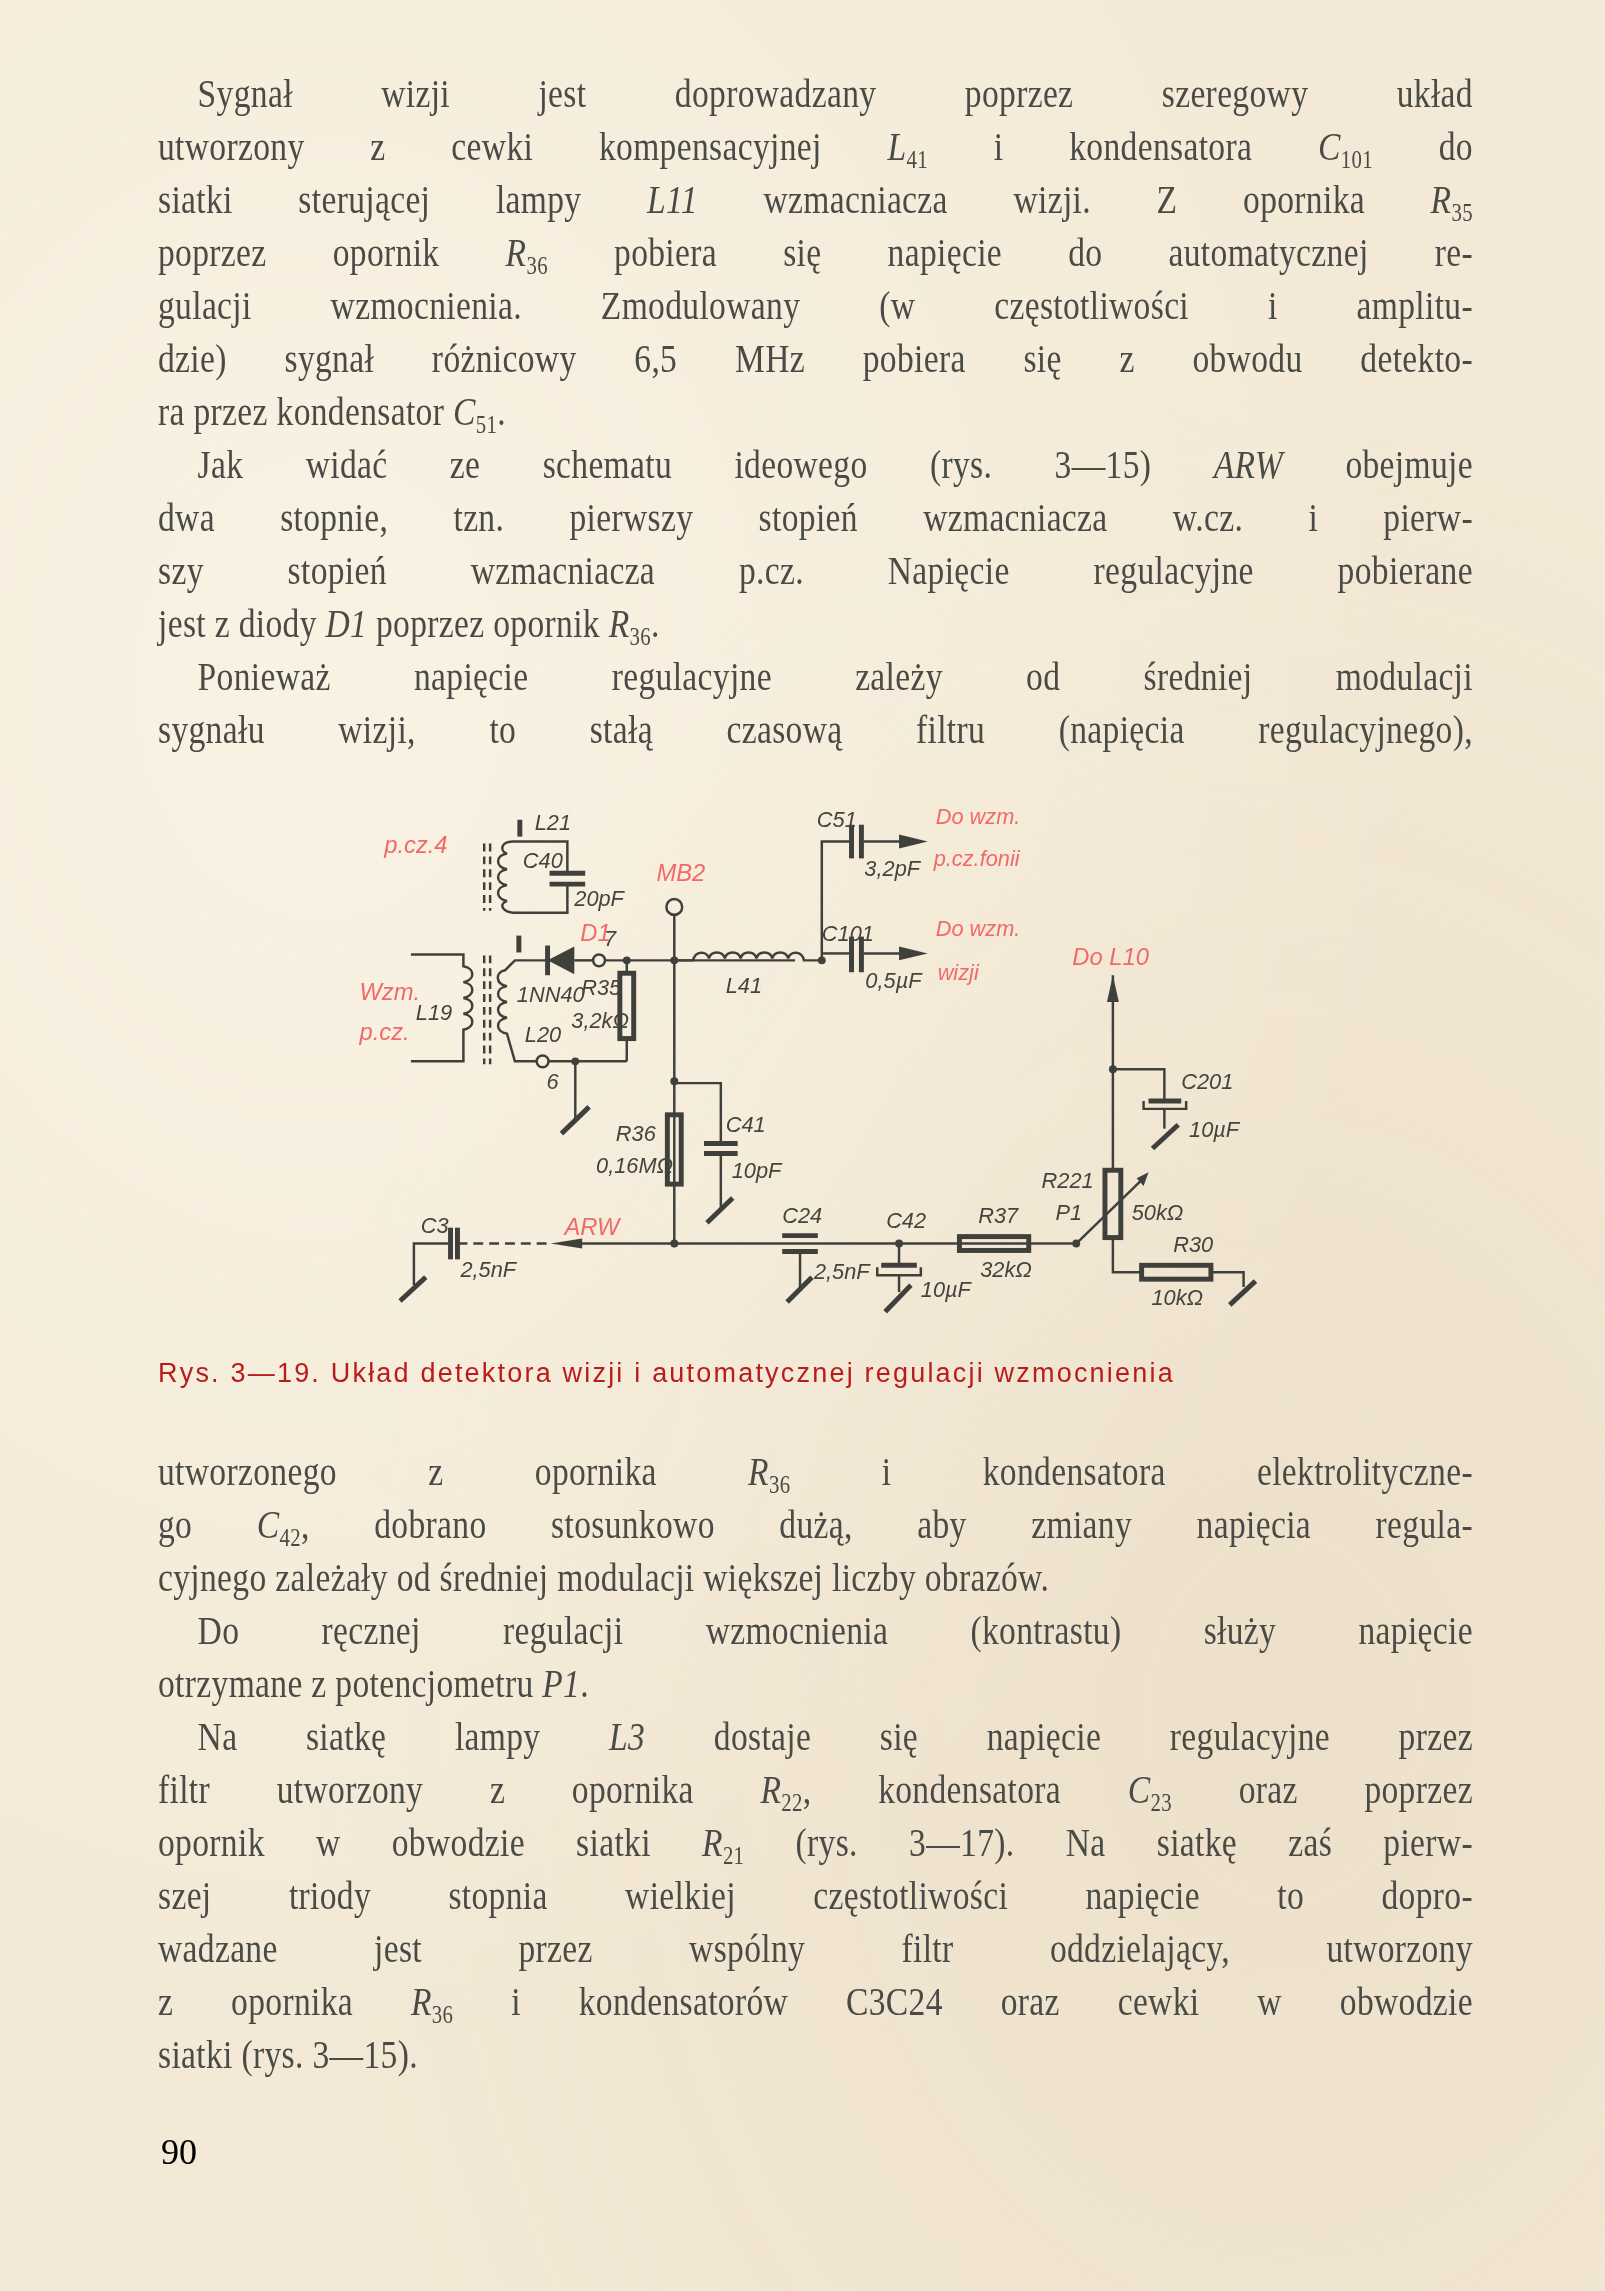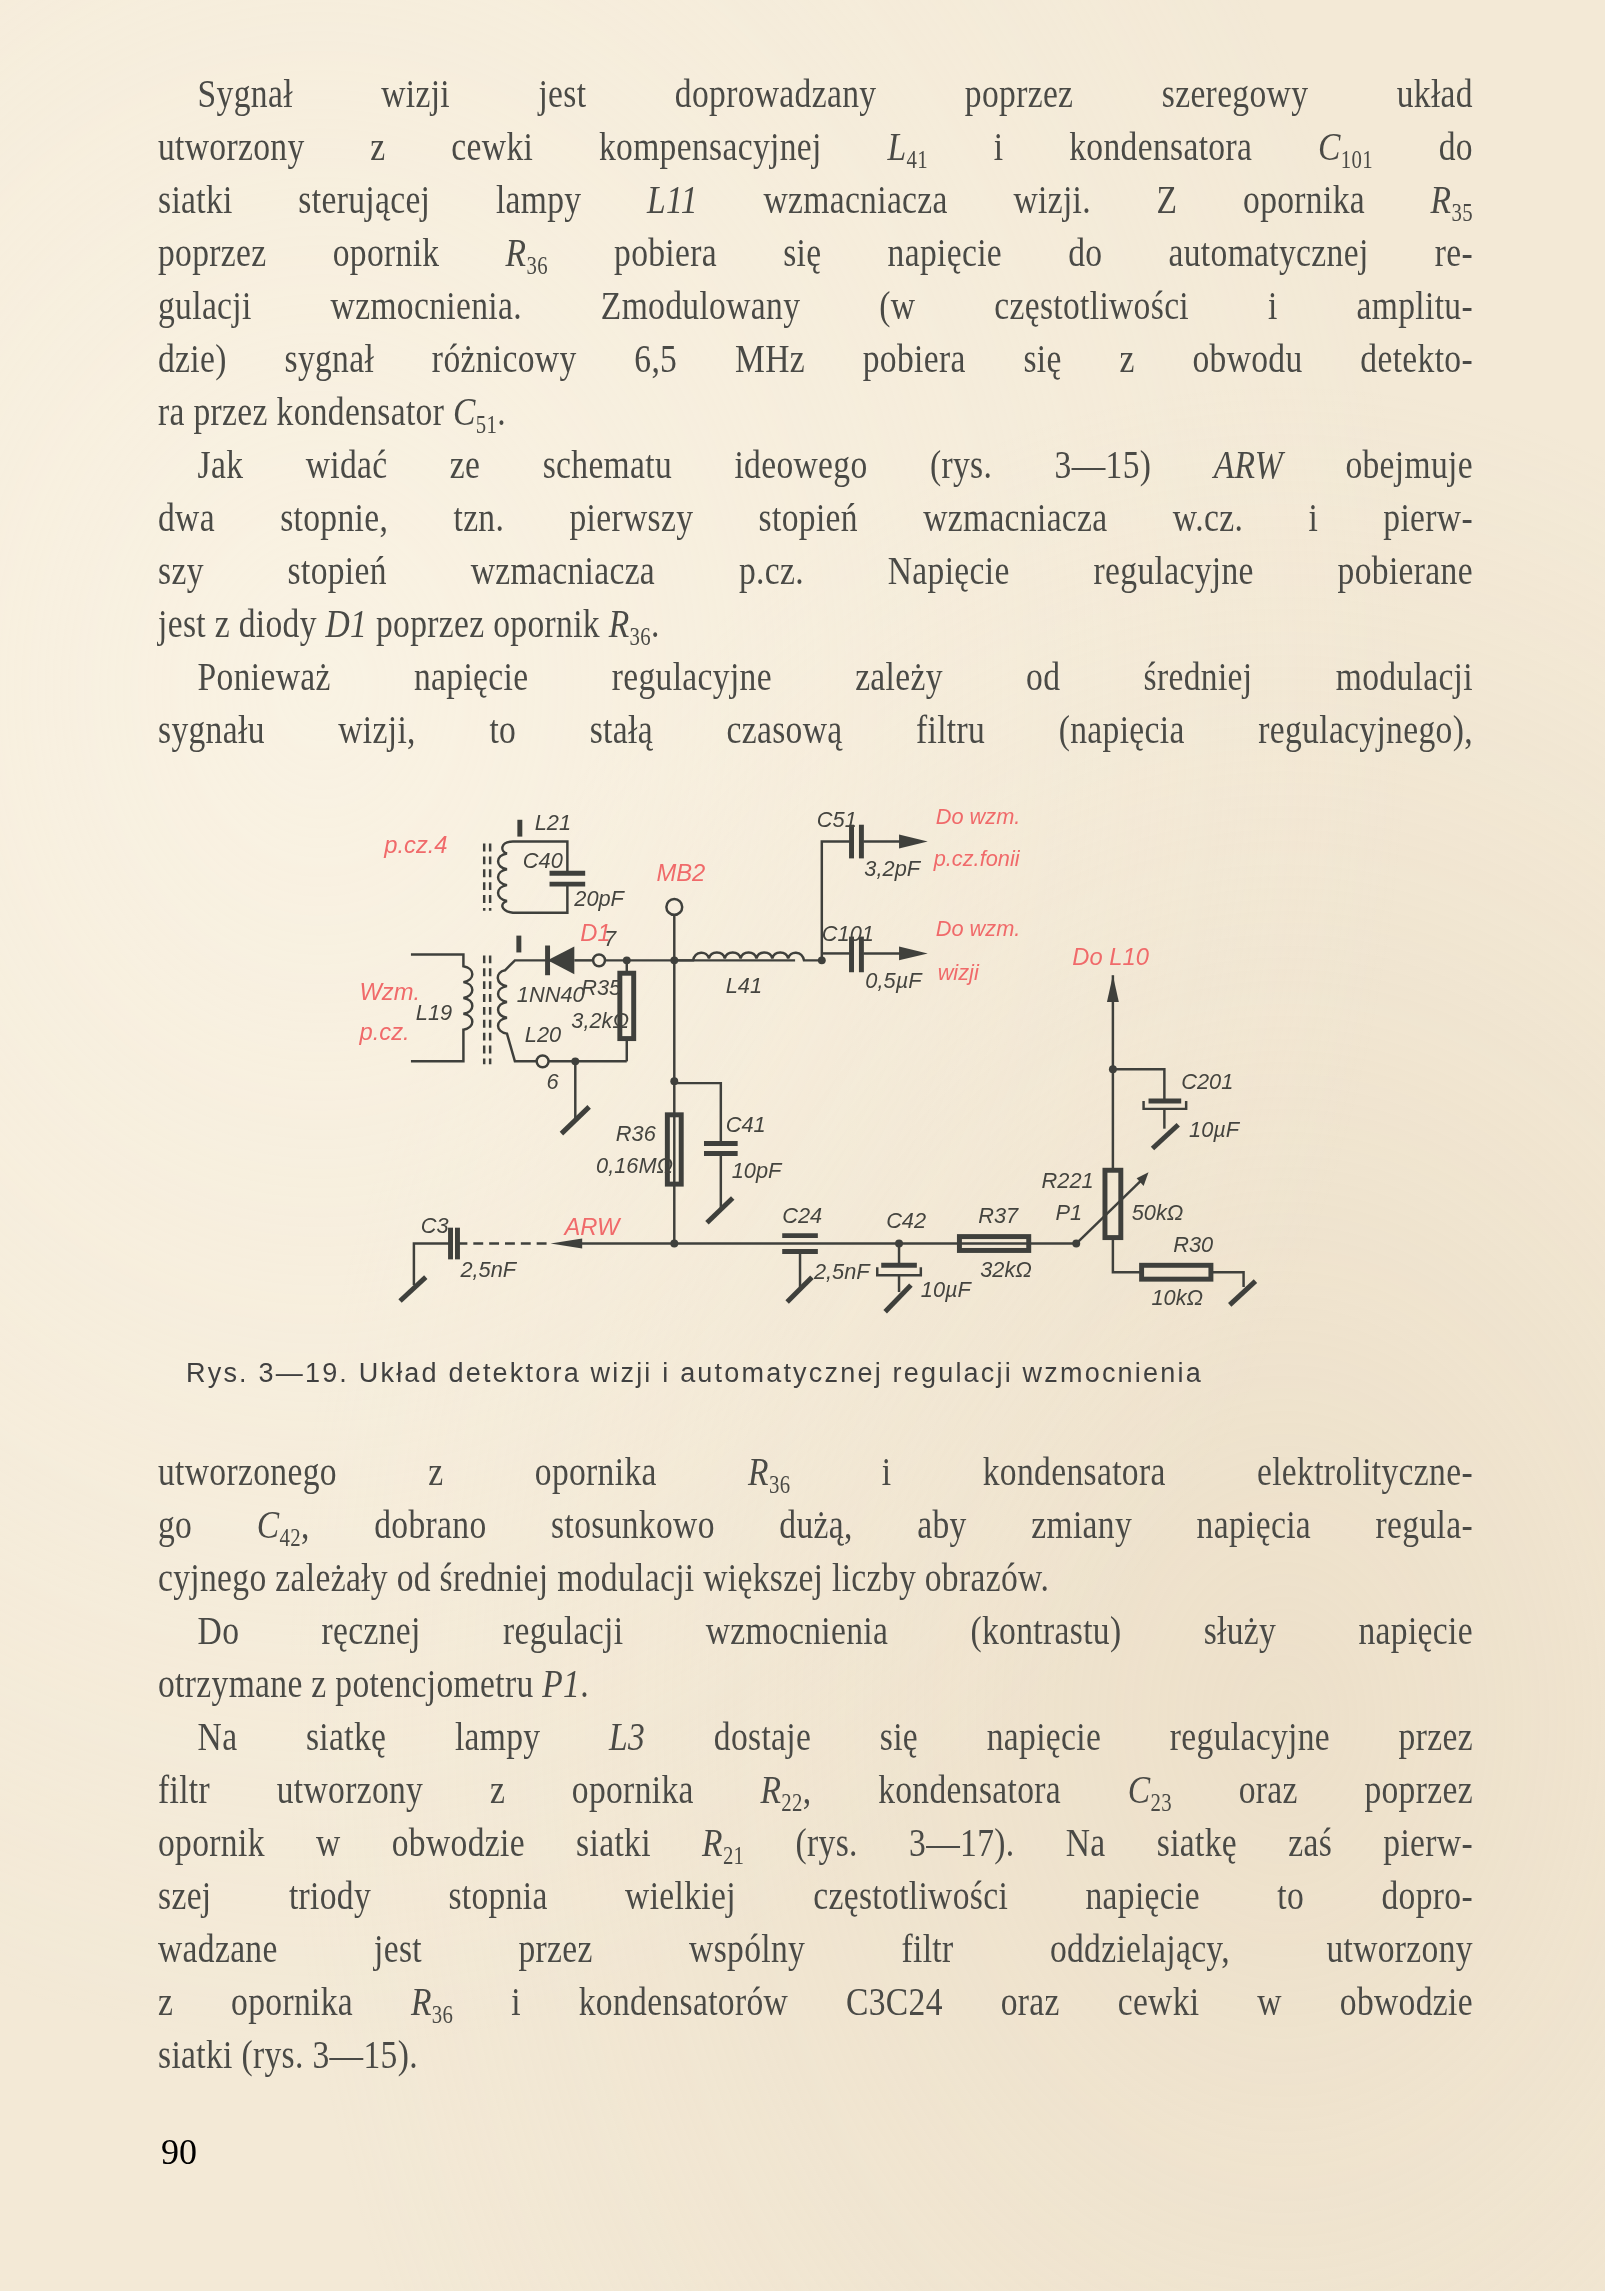--- a/index.html
+++ b/index.html
@@ -22,23 +22,22 @@
   .body-text .ln { display: block; white-space: nowrap; text-align: justify; text-align-last: justify; width: 1529px; height: 53px; }
   .body-text .ln.last { text-align-last: left; }
   .body-text .ln.indent { padding-left: 46px; width: 1483px; }
   .body-text i { font-style: italic; }
   .body-text sub { font-size: 62%; vertical-align: -0.35em; line-height: 0; }
   #block-top { top: 67px; }
   #block-bottom { top: 1445px; }
   .caption {
     position: absolute; left: 158px; top: 1358px; width: 1315px;
     font-family: "Liberation Sans", "DejaVu Sans", sans-serif;
-    font-size: 27px; letter-spacing: 2.2px; color: #404040;
+    font-size: 27px; letter-spacing: 2.2px; color: #b91c1c;
     white-space: nowrap;
-    margin-left: 28px;
   }
   .page-number {
     position: absolute; left: 161px; top: 2131px;
     font-family: "Liberation Serif", serif; font-size: 36px; color: #000000;
   }
   .circuit { position: absolute; left: 0; top: 0; width: 1606px; height: 2292px; pointer-events: none; }
   .circuit text { font-family: "Liberation Sans", "DejaVu Sans", sans-serif; font-style: italic; }
   .circuit .lbl { fill: #44443f; font-size: 22px; }
   .circuit .red { fill: #f06a6a; font-size: 24px; }
   .w { stroke: #3f403c; stroke-width: 2.5; fill: none; }

